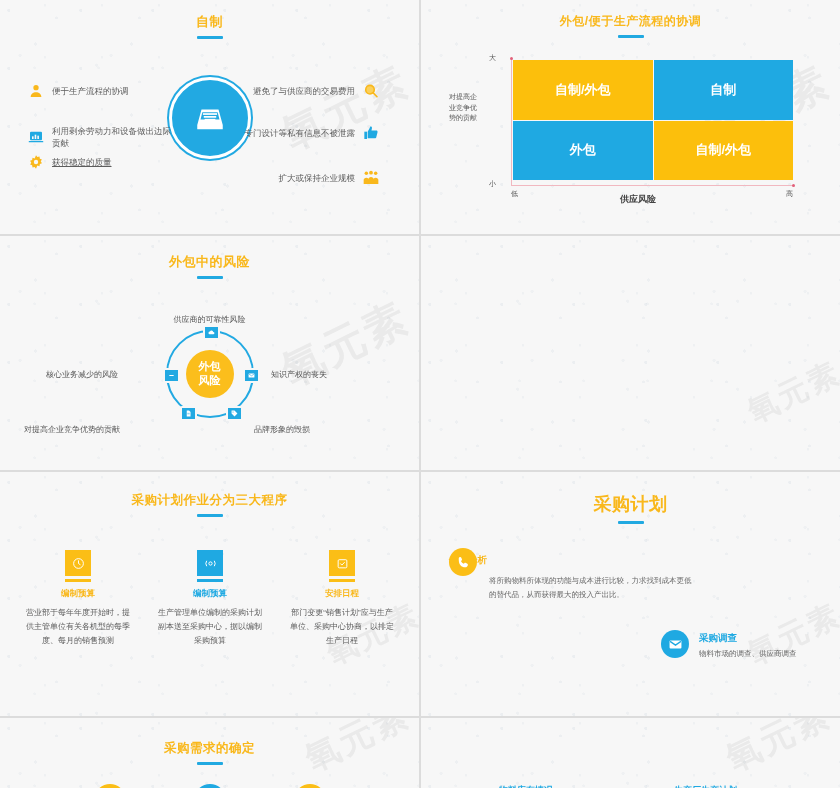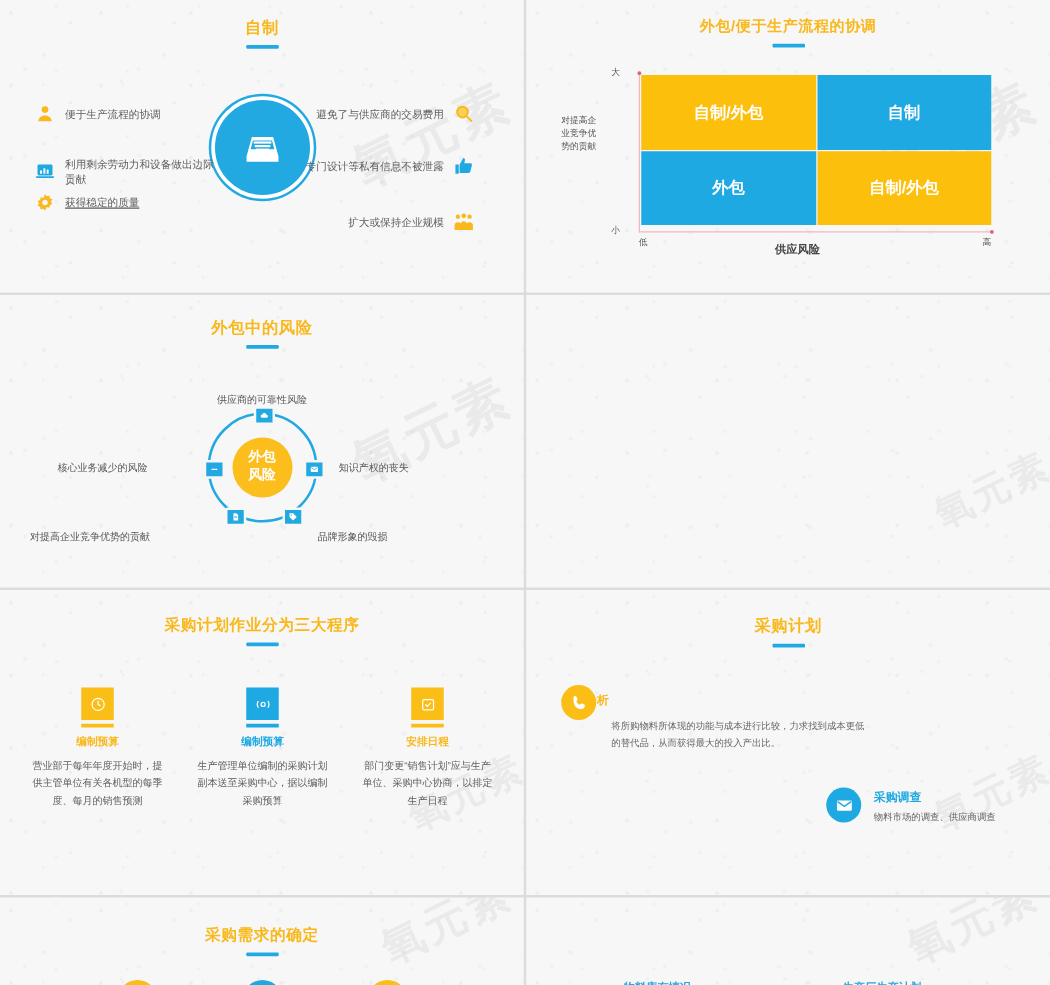--- a/index.html
+++ b/index.html
@@ -118,21 +118,21 @@
   .bx{width:26px;height:26px;margin:0 auto;display:flex;align-items:center;justify-content:center;}
   .bx.or{background:#fbbe16;} .bx.bl{background:#1fa9e2;}
   .bx svg{width:13px;height:13px;}
   .ul{width:26px;height:2.5px;margin:3px auto 6px;}
   .ul.or{background:#fbbe16;} .ul.bl{background:#1fa9e2;}
   .ch{font-size:8.5px;font-weight:bold;margin-bottom:6px;}
   .ch.or{color:#f9b81c;} .ch.bl{color:#1fa9e2;}
   .cb{font-size:8px;color:#5d5d5d;line-height:1.75;}
 
   
-  .s6 .title{top:20px;font-size:13px;}
+  .s6 .title{top:20px;font-size:18px;}
   .item{position:absolute;}
   .circ{position:absolute;width:28px;height:28px;border-radius:50%;display:flex;align-items:center;justify-content:center;}
   .circ.or{background:#fbbe16;} .circ.bl{background:#1fa9e2;}
   .circ svg{width:15px;height:15px;}
   .ih{font-size:9.5px;font-weight:bold;}
   .ih.or{color:#f9b81c;} .ih.bl{color:#1fa9e2;}
   .ib{font-size:7.5px;color:#666;line-height:1.85;}
 
   
   .s7 .title,.s8 .title{top:22px;font-size:12.5px;}

